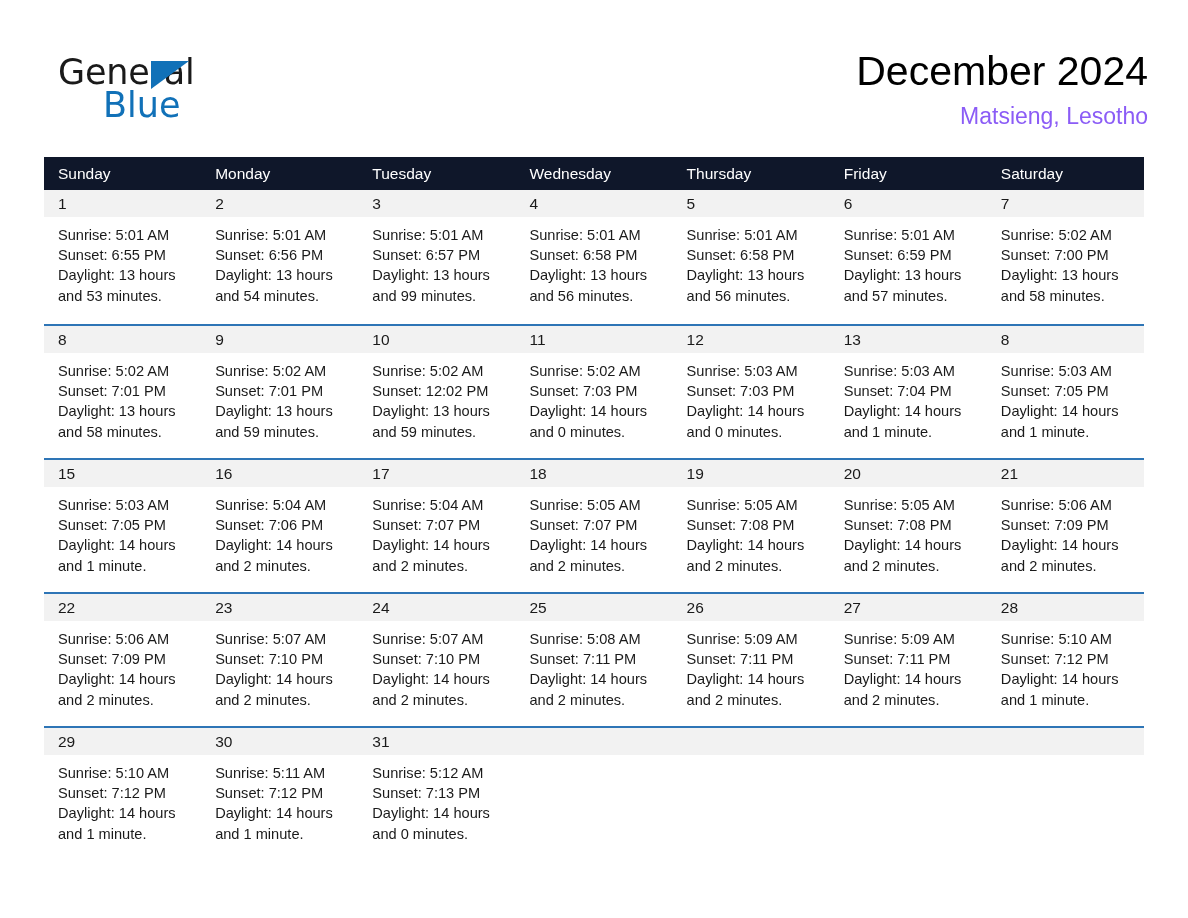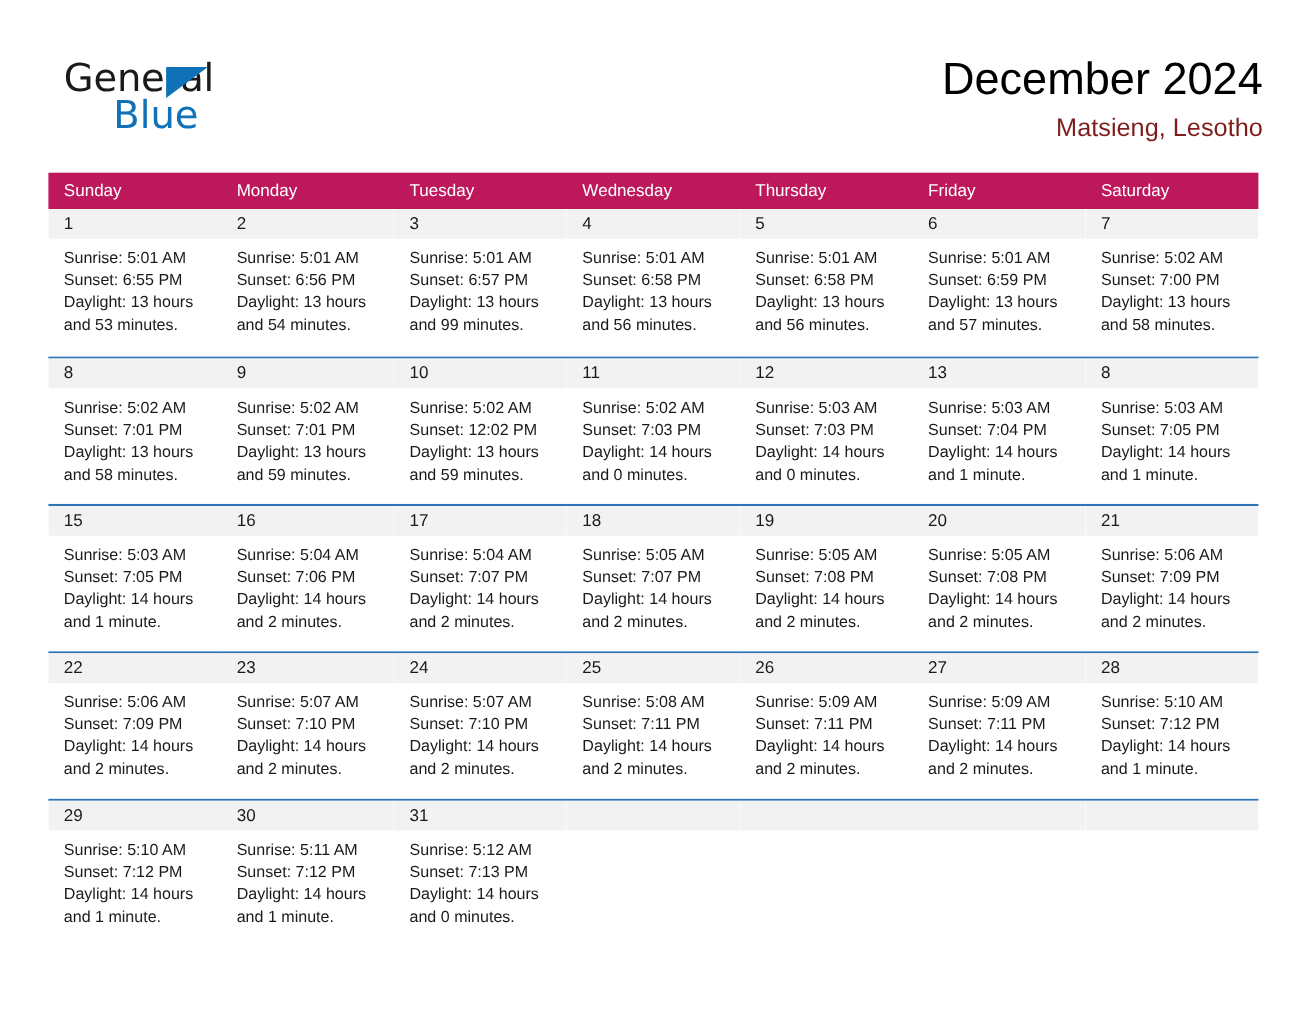--- a/index.html
+++ b/index.html
@@ -78,34 +78,34 @@
     line-height: 50px;
     font-weight: 400;
     color: #000000;
     white-space: nowrap;
   }
   .cal-subtitle {
     margin-top: 6px;
     font-size: 23px;
     line-height: 28px;
     font-weight: 400;
-    color: #7f1d1d;
+    color: #8b5cf6;
     white-space: nowrap;
   }
 
   
   .calendar {
     position: absolute;
     left: 44px;
     top: 157px;
     width: 1100px;
   }
   .weekdays {
     display: flex;
-    background: #be185d;
+    background: #0f172a;
     height: 33px;
   }
   .weekday {
     flex: 1 1 0;
     color: #ffffff;
     font-size: 15.5px;
     line-height: 33px;
     padding-left: 14px;
     box-sizing: border-box;
     white-space: nowrap;

